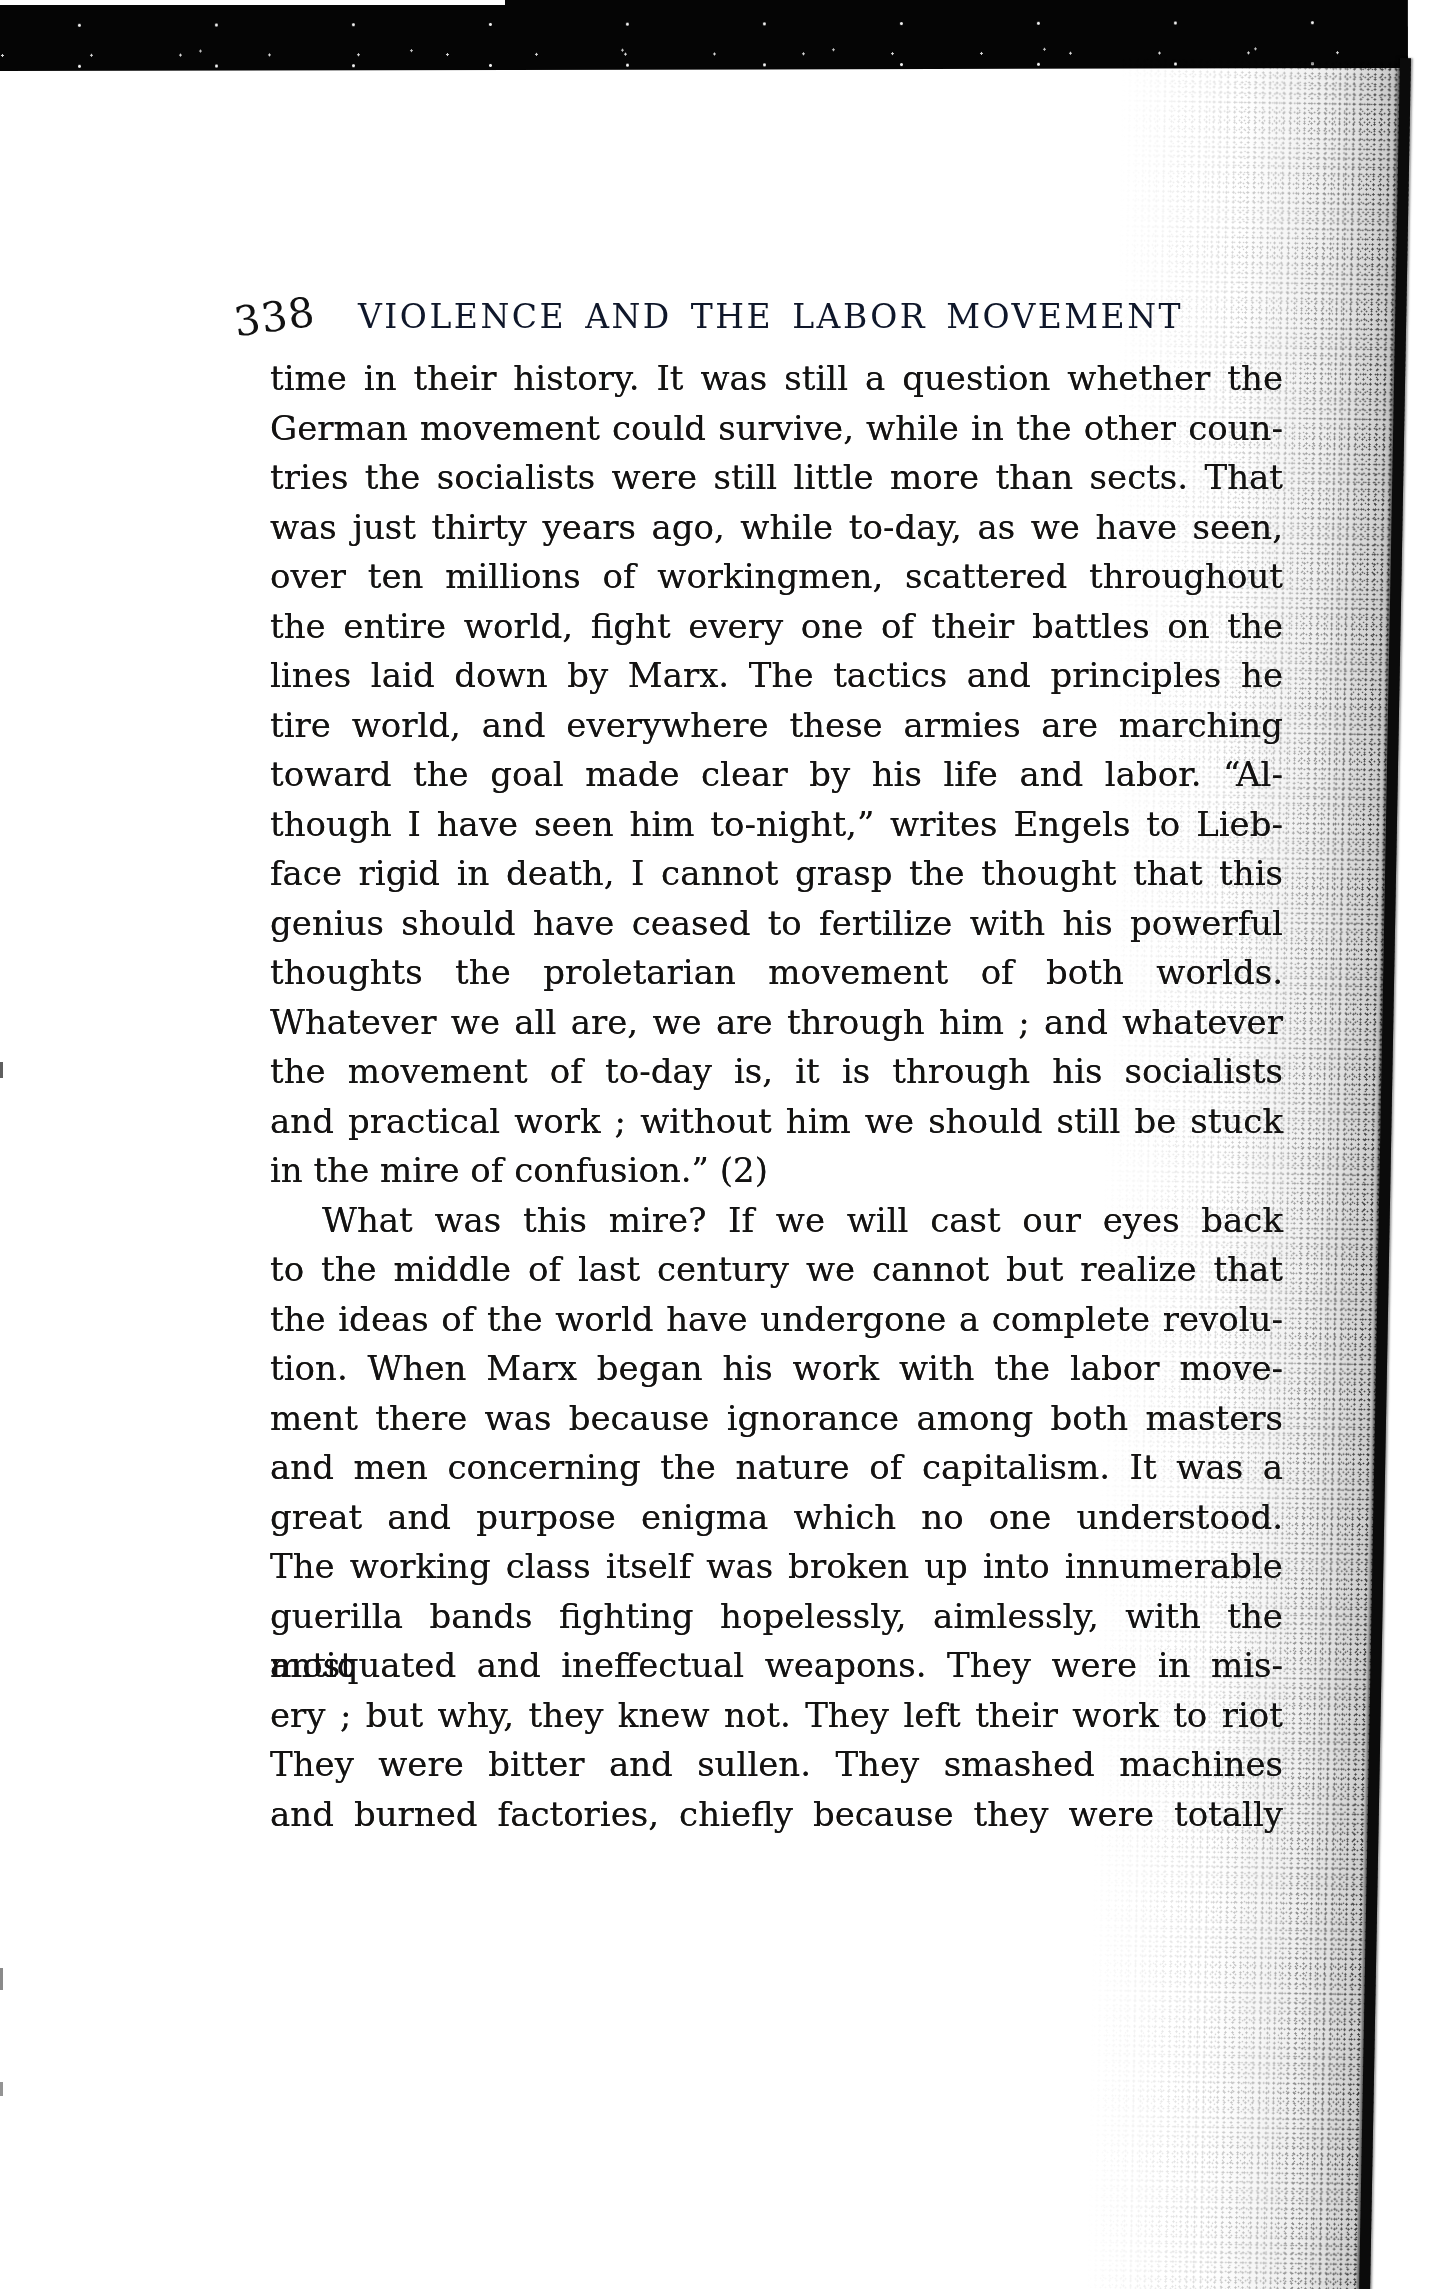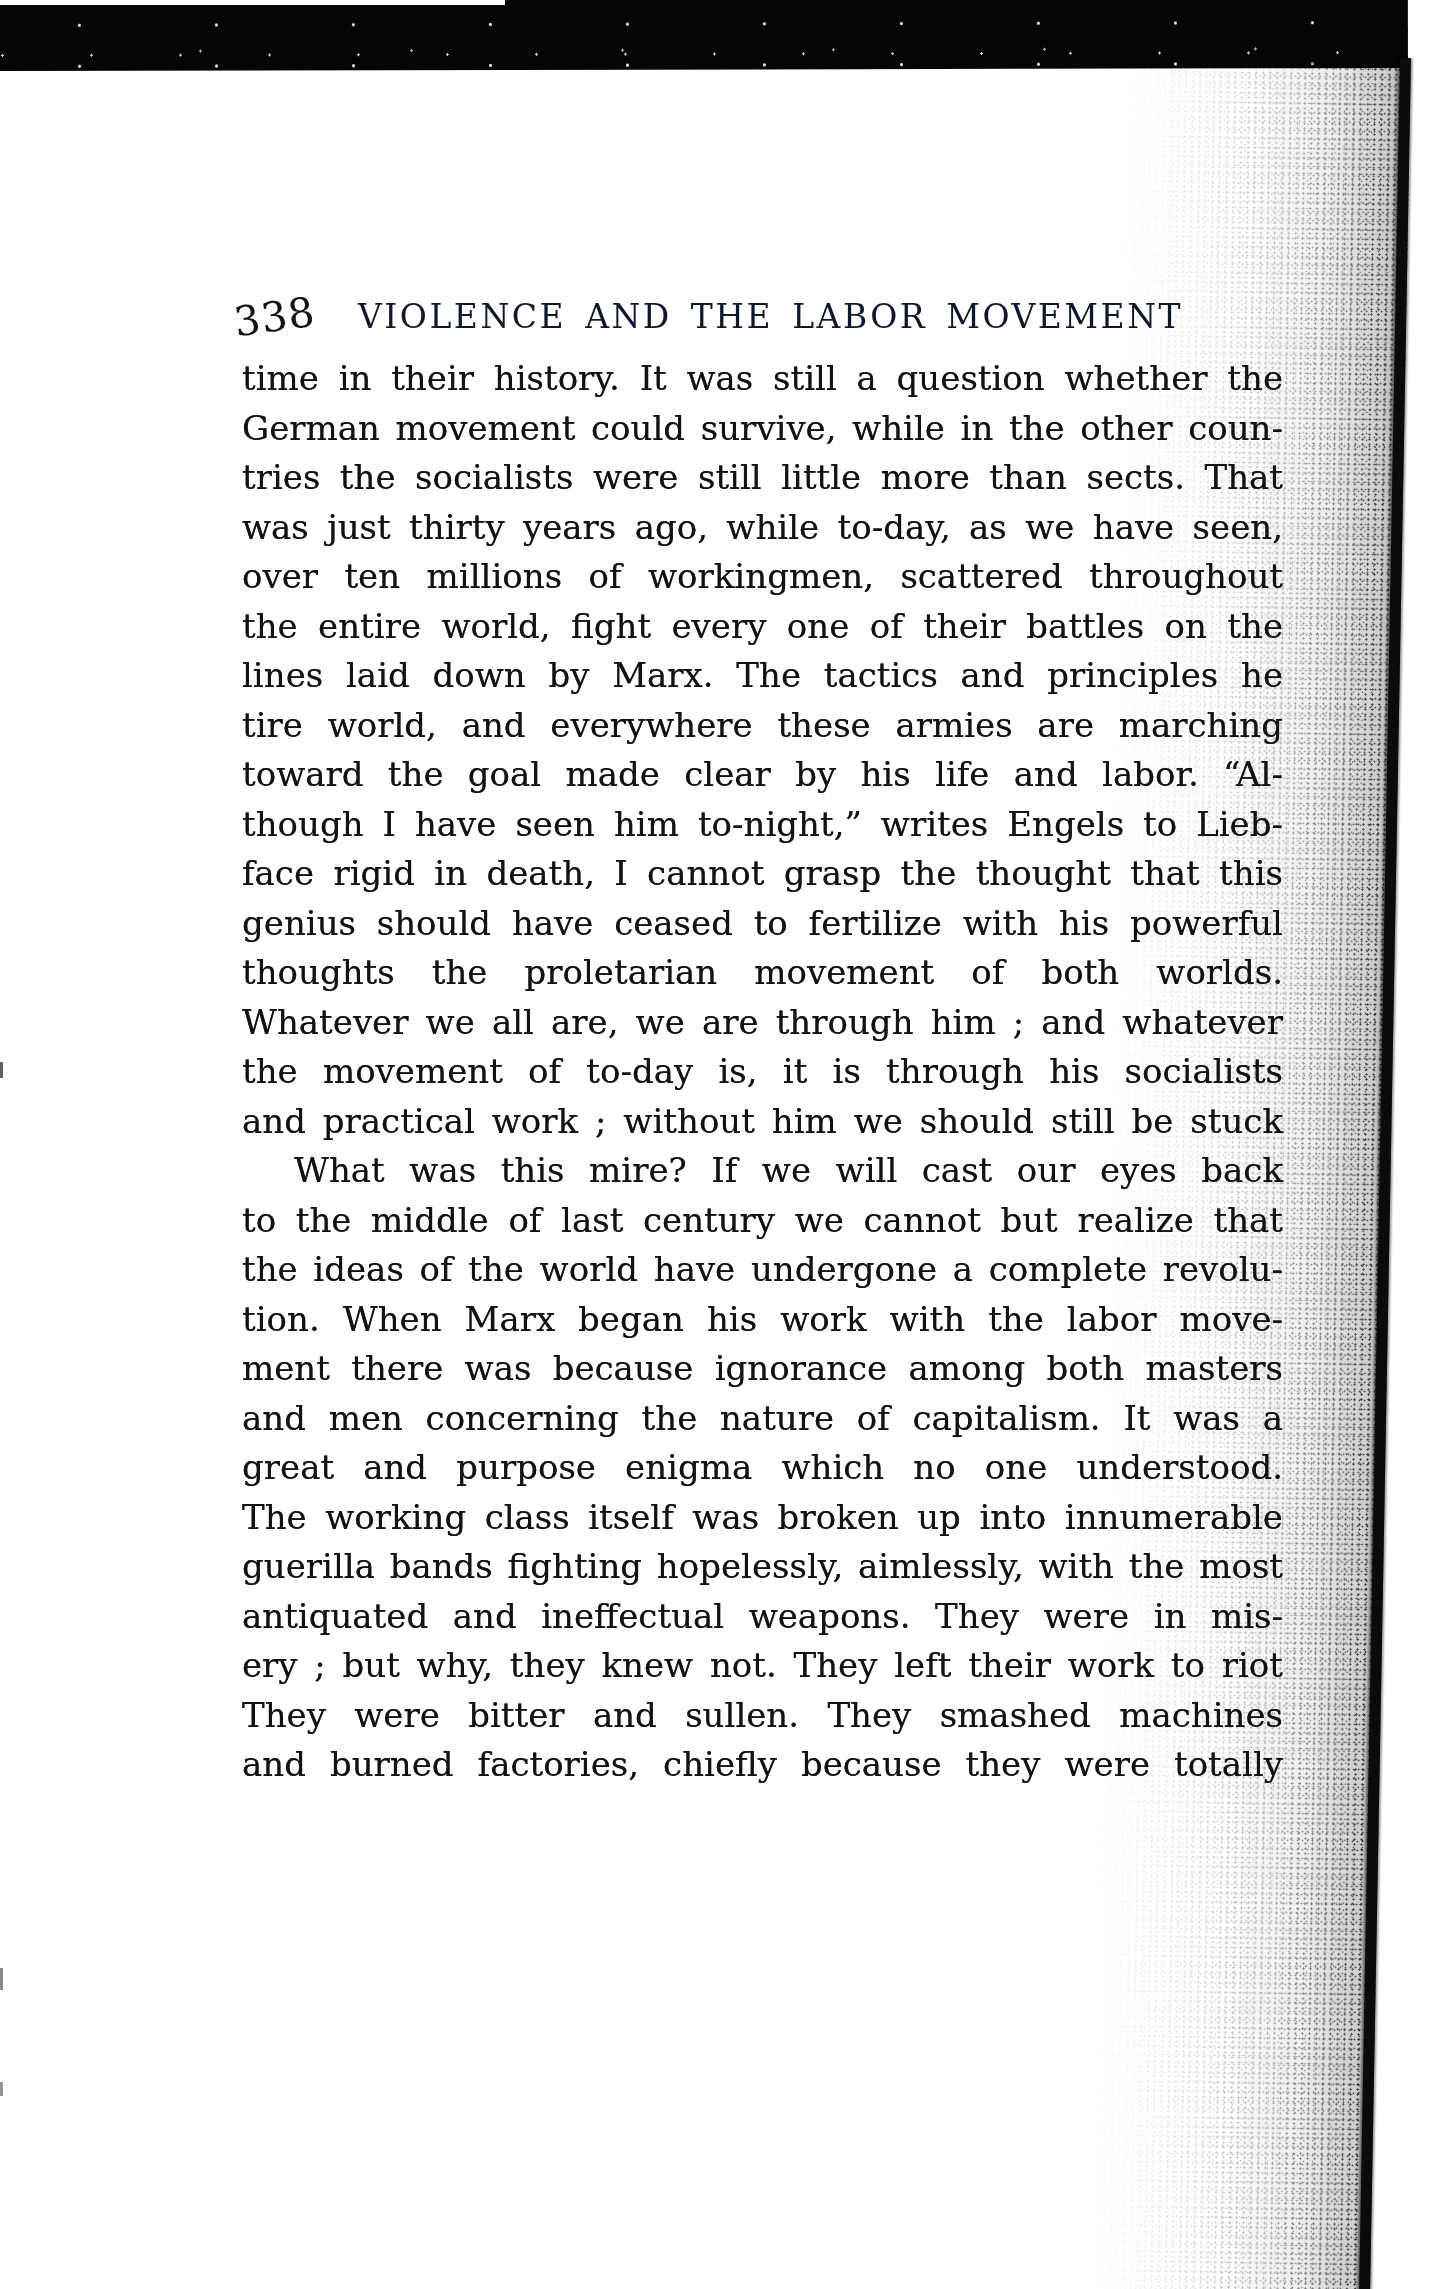--- a/index.html
+++ b/index.html
@@ -151,20 +151,21 @@
     color: #131211;
     text-shadow: 0 0 0.6px rgba(10,10,10,0.7);
   }
   .body-text .line {
     text-align: justify;
     text-align-last: justify;
     text-justify: inter-word;
     white-space: normal;
     height: 49.5px;
     overflow: visible;
+    margin-left: 28px;
   }
   .body-text .line.indent {
     padding-left: 52px;
   }
   .body-text .line.no-just {
     text-align-last: left;
   }
 </style>
 </head>
 <body>
@@ -197,20 +198,21 @@
         <div class="line">lines laid down by Marx.  The tactics and principles he</div>
         <div class="line">tire world, and everywhere these armies are marching</div>
         <div class="line">toward the goal made clear by his life and labor.  “Al-</div>
         <div class="line">though I have seen him to-night,” writes Engels to Lieb-</div>
         <div class="line">face rigid in death, I cannot grasp the thought that this</div>
         <div class="line">genius should have ceased to fertilize with his powerful</div>
         <div class="line">thoughts the proletarian movement of both worlds.</div>
         <div class="line">Whatever we all are, we are through him ; and whatever</div>
         <div class="line">the movement of to-day is, it is through his socialists</div>
         <div class="line">and practical work ; without him we should still be stuck</div>
+        <div class="line no-just">in the mire of confusion.” (2)</div>
         <div class="line indent">What was this mire?  If we will cast our eyes back</div>
         <div class="line">to the middle of last century we cannot but realize that</div>
         <div class="line">the ideas of the world have undergone a complete revolu-</div>
         <div class="line">tion.  When Marx began his work with the labor move-</div>
         <div class="line">ment there was because ignorance among both masters</div>
         <div class="line">and men concerning the nature of capitalism.  It was a</div>
         <div class="line">great and purpose enigma which no one understood.</div>
         <div class="line">The working class itself was broken up into innumerable</div>
         <div class="line">guerilla bands fighting hopelessly, aimlessly, with the most</div>
         <div class="line">antiquated and ineffectual weapons.  They were in mis-</div>

